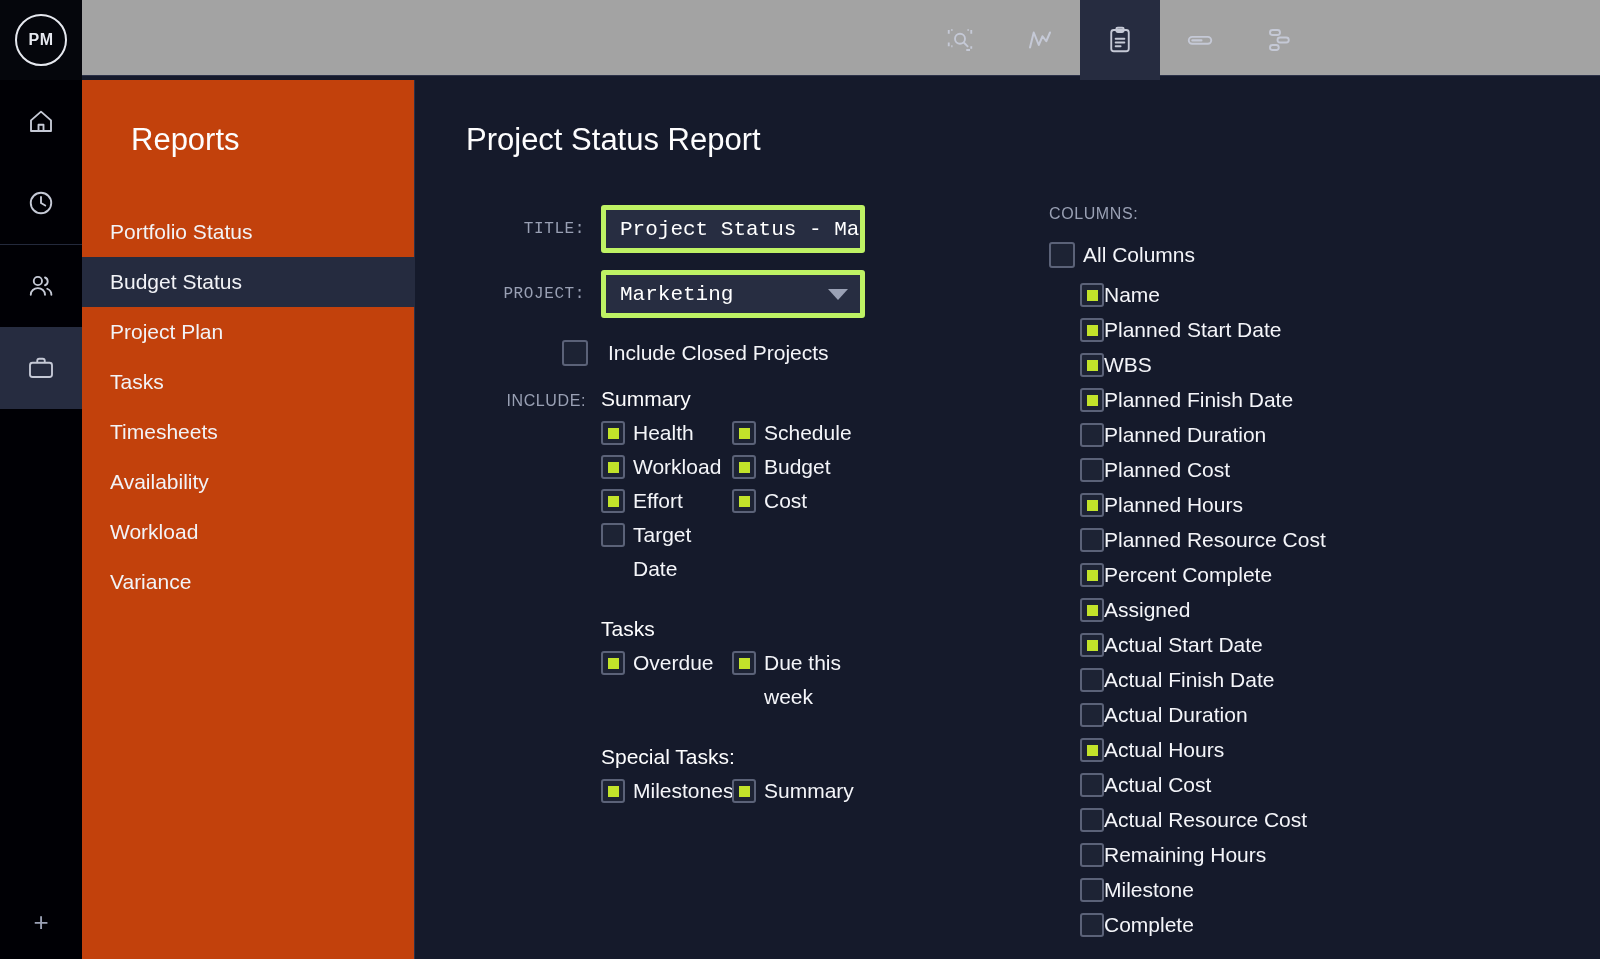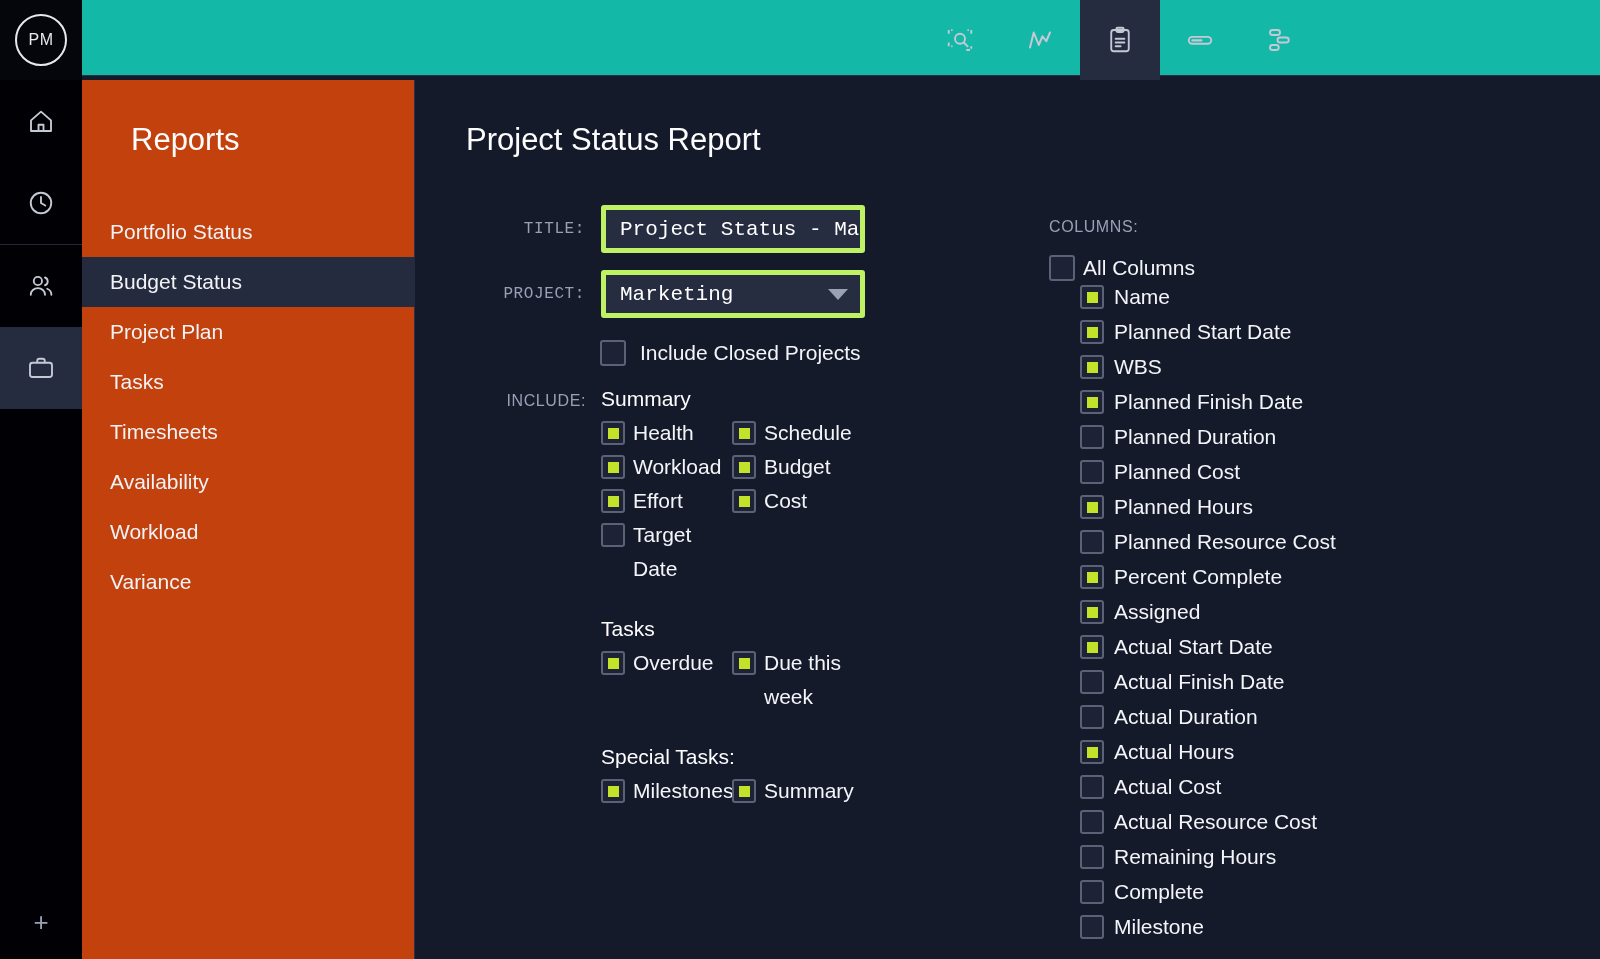--- a/index.html
+++ b/index.html
@@ -7,22 +7,23 @@
     width: 1600px; height: 959px;
     background: #151a2b;
     font-family: "Liberation Sans", sans-serif;
     overflow: hidden;
   }
   .app { position: relative; width: 1600px; height: 959px; }
 
   
   .topbar {
     position: absolute; left: 0; top: 0; width: 1600px; height: 76px;
-    background: #14b8a6;
+    background: #a3a3a3;
     border-bottom: 1px solid #2b3148;
+    font-weight: bold;
   }
   .logo-cell {
     position: absolute; left: 0; top: 0; width: 82px; height: 80px;
     background: #05060c;
     display: flex; align-items: center; justify-content: center;
   }
   .logo-circle {
     width: 52px; height: 52px; border-radius: 50%;
     border: 2px solid #e6e8ef;
     display: flex; align-items: center; justify-content: center;
@@ -105,22 +106,22 @@
   }
   .field.select { justify-content: space-between; padding-right: 12px; }
   .caret {
     width: 0; height: 0;
     border-left: 10px solid transparent;
     border-right: 10px solid transparent;
     border-top: 11px solid #9aa1b5;
   }
 
   .closed-row {
-    display: flex; align-items: center; gap: 14px;
-    margin-left: 103px; margin-top: 22px; padding-left: 31px;
+    display: flex; align-items: center; gap: 20px;
+    margin-left: 65px; margin-top: 22px; padding-left: 31px;
   }
   .closed-row .cb-label { font-size: 21px; color: #f4f5f9; white-space: nowrap; }
 
   
   .cb {
     width: 26px; height: 26px; flex: 0 0 26px;
     background: #1d2334;
     border: 2px solid #5b6278;
     border-radius: 3px;
     display: flex; align-items: center; justify-content: center;
@@ -162,29 +163,28 @@
   }
   .spacer-12 { height: 26px; }
 
   
   .columns-block {
     position: absolute; left: 633px; top: 125px; width: 480px;
   }
   .col-label {
     font-size: 16px; color: #99a0b4; letter-spacing: .6px;
     margin-bottom: 14px;
-    margin-top: 13px;
   }
   .col-all {
     display: flex; align-items: center; gap: 8px;
     height: 35px;
   }
   .col-all .txt { font-size: 21px; color: #f4f5f9; }
   .col-item {
-    display: flex; align-items: flex-start; gap: 10px;
+    display: flex; align-items: flex-end; 
     height: 35px; margin-left: 31px;
   }
   .col-item .txt { font-size: 21px; color: #f4f5f9; white-space: nowrap; }
 </style>
 </head>
 <body>
 
 <div class="app">
 
   <div class="topbar">
@@ -514,25 +514,25 @@
       <div class="col-item">
         <span class="cb small">
             <span class="dot"></span>
           </span>
         <span class="txt">Remaining Hours</span>
         </div>
       <div class="col-item">
         <span class="cb small">
             <span class="dot"></span>
           </span>
+        <span class="txt">Milestone</span>
+        </div>
+      <div class="col-item">
+        <span class="cb small">
+            <span class="dot"></span>
+          </span>
         <span class="txt">Complete</span>
         </div>
-      <div class="col-item">
-        <span class="cb small">
-            <span class="dot"></span>
-          </span>
-        <span class="txt">Milestone</span>
-        </div>
     </div>
 
   </div>
 
 </div>
 
 </body></html>

